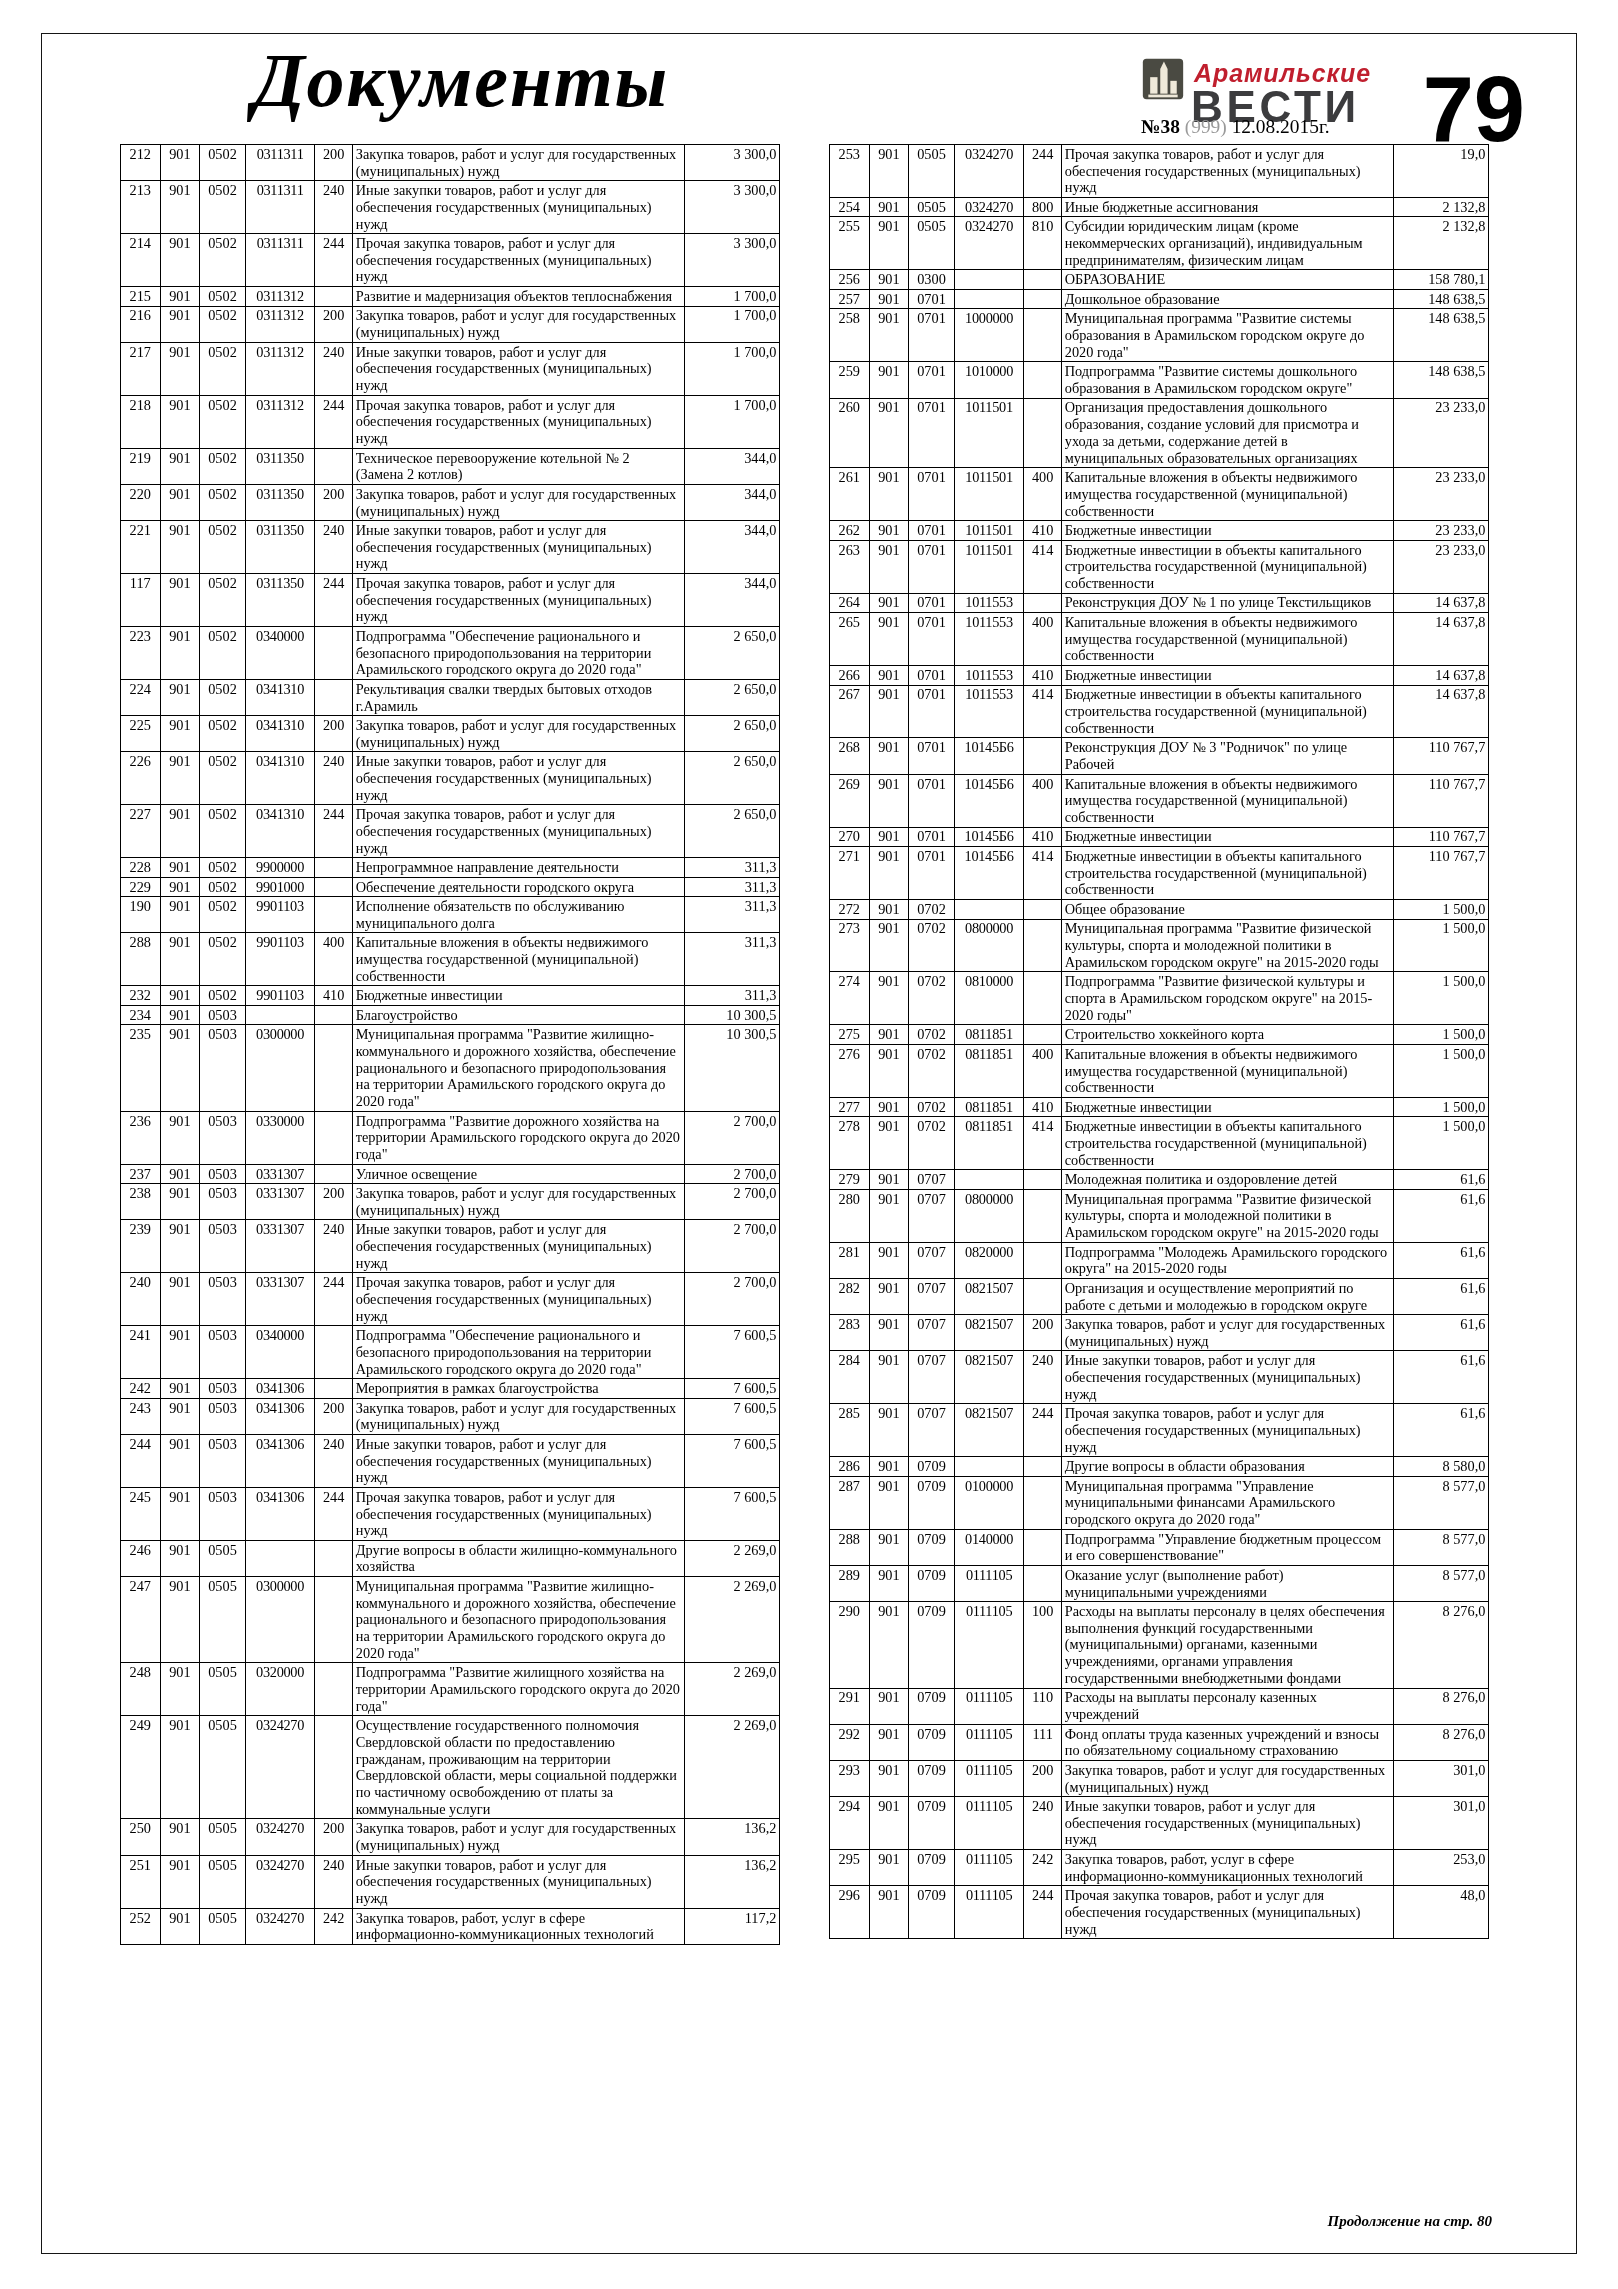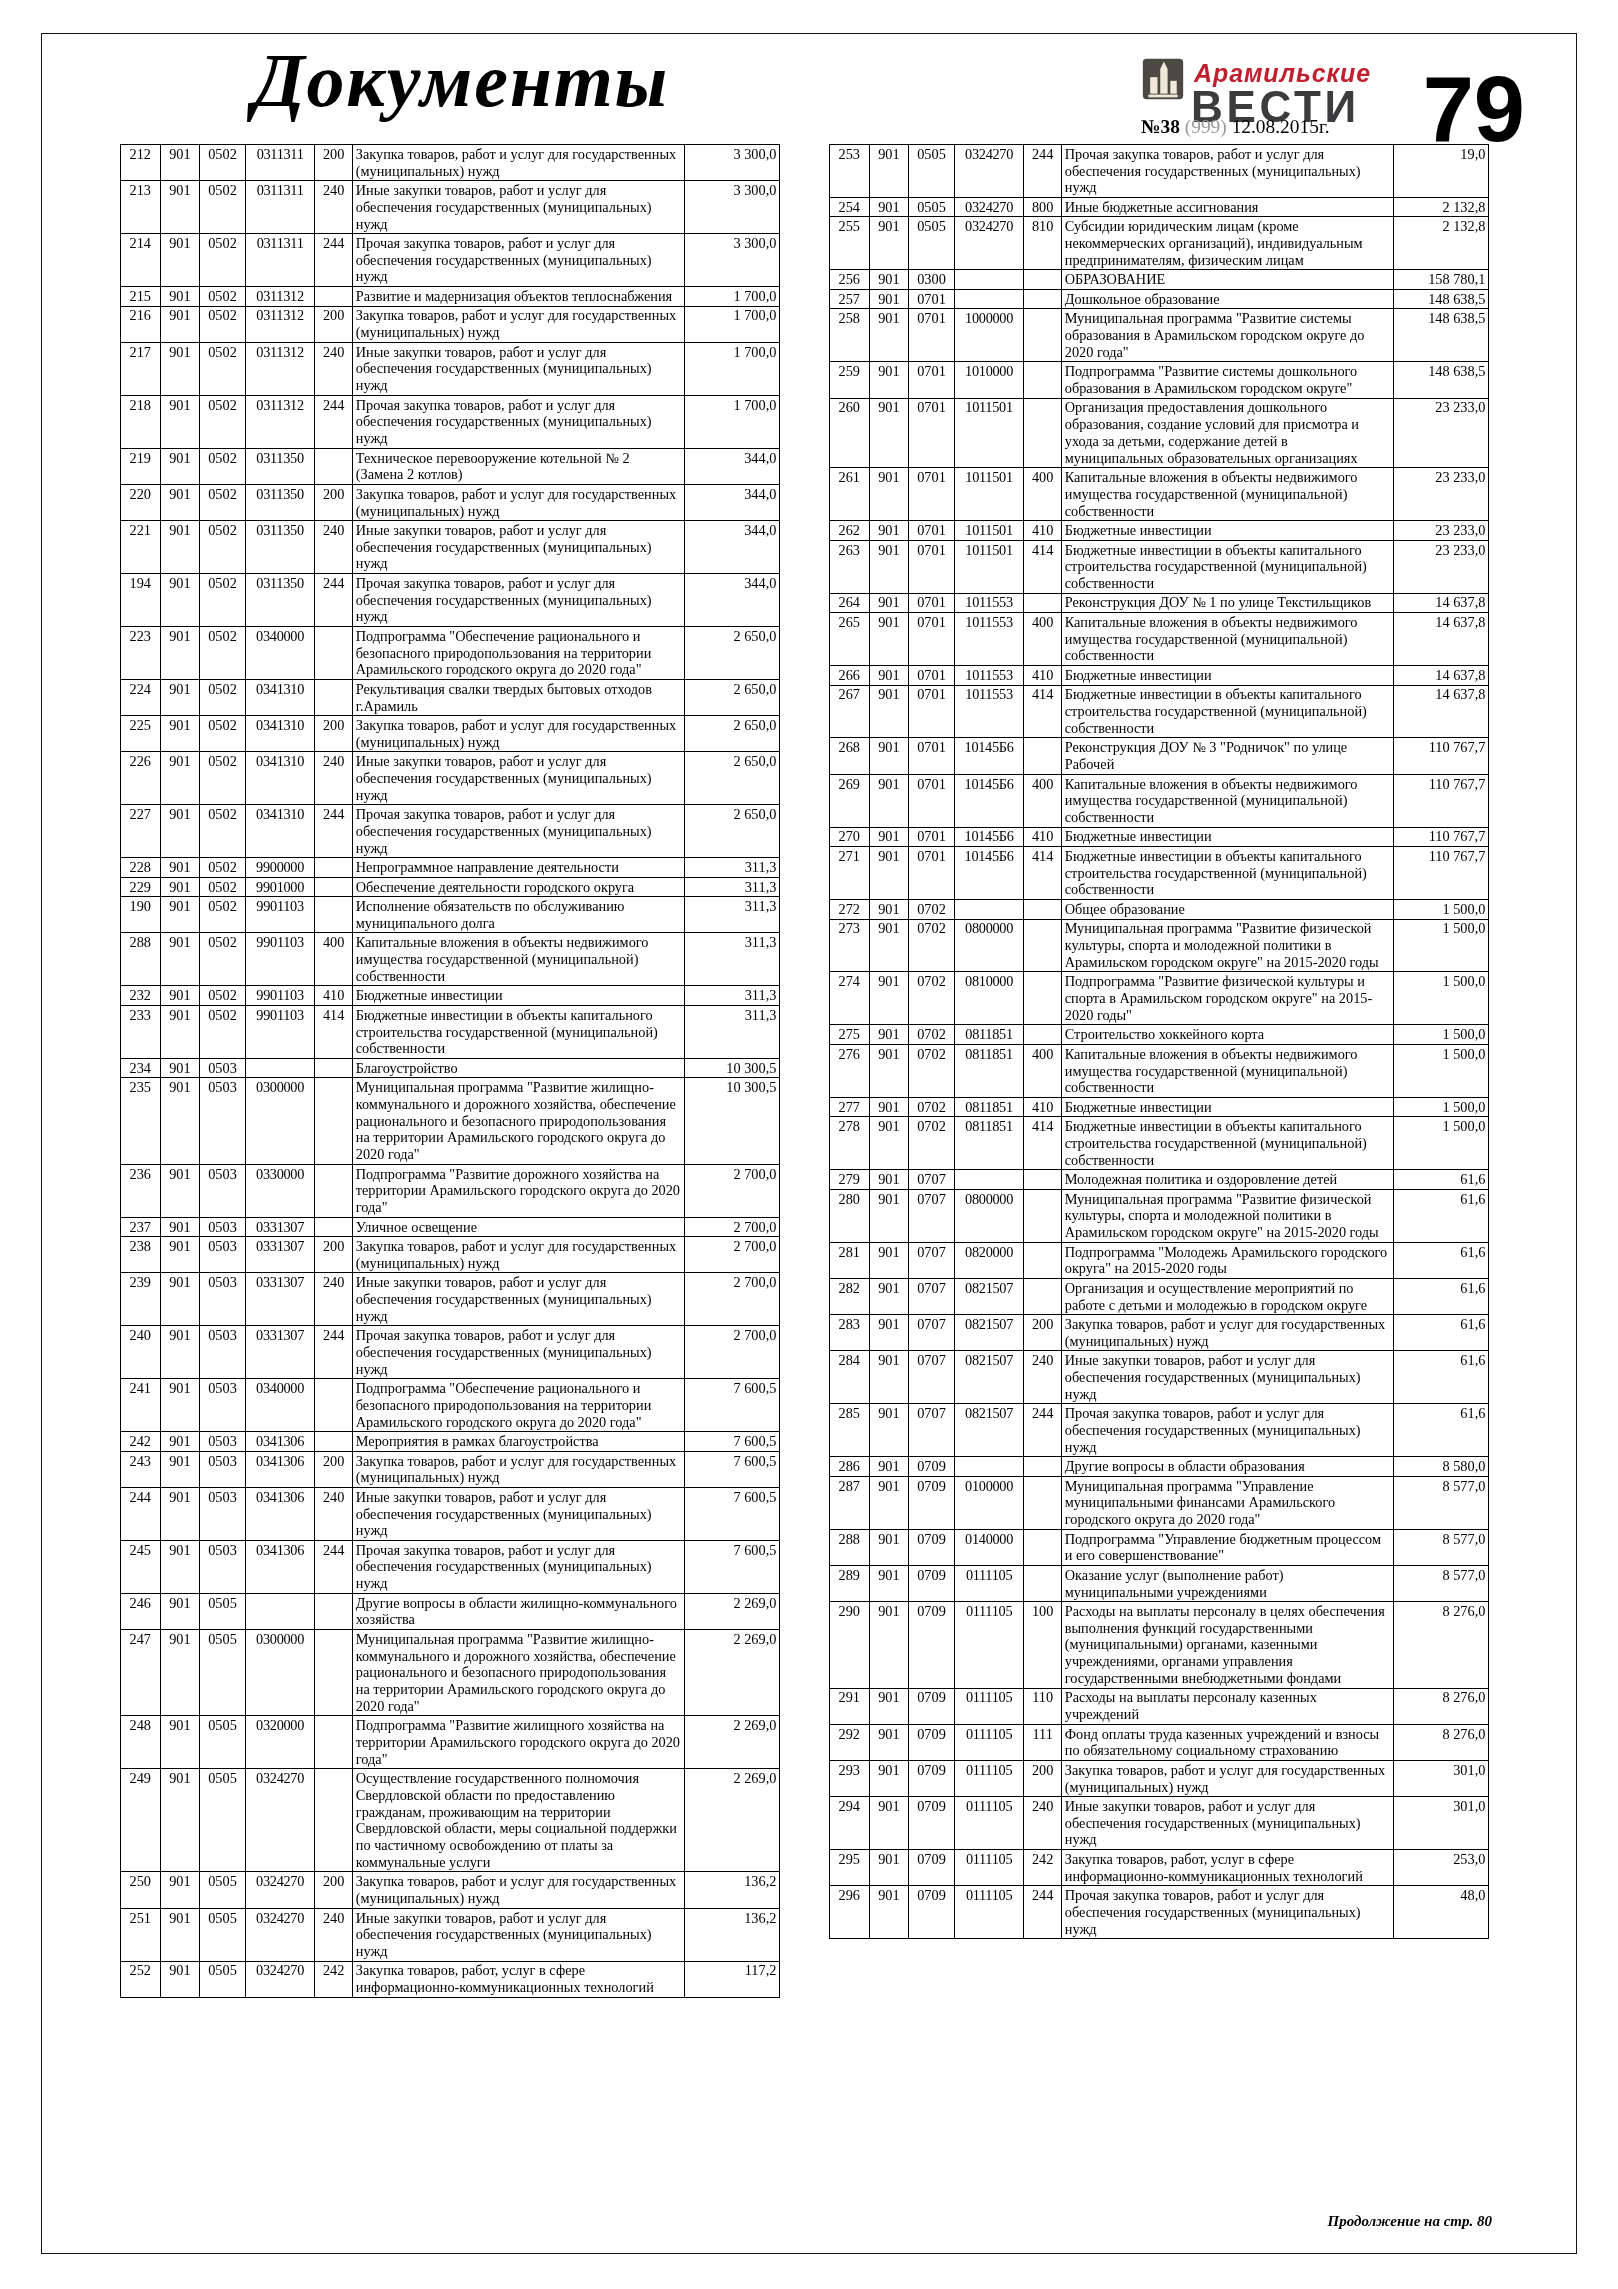--- a/index.html
+++ b/index.html
@@ -180,21 +180,21 @@
         <tr>
           <td class="c0">221</td>
           <td class="c1">901</td>
           <td class="c2">0502</td>
           <td class="c3">0311350</td>
           <td class="c4">240</td>
           <td class="c5">Иные закупки товаров, работ и услуг для обеспечения государственных (муниципальных) нужд</td>
           <td class="c6">344,0</td>
         </tr>
         <tr>
-          <td class="c0">194</td>
+          <td class="c0">117</td>
           <td class="c1">901</td>
           <td class="c2">0502</td>
           <td class="c3">0311350</td>
           <td class="c4">244</td>
           <td class="c5">Прочая закупка товаров, работ и услуг для обеспечения государственных (муниципальных) нужд</td>
           <td class="c6">344,0</td>
         </tr>
         <tr>
           <td class="c0">223</td>
           <td class="c1">901</td>
@@ -276,29 +276,20 @@
           <td class="c5">Капитальные вложения в объекты недвижимого имущества государственной (муниципальной) собственности</td>
           <td class="c6">311,3</td>
         </tr>
         <tr>
           <td class="c0">232</td>
           <td class="c1">901</td>
           <td class="c2">0502</td>
           <td class="c3">9901103</td>
           <td class="c4">410</td>
           <td class="c5">Бюджетные инвестиции</td>
-          <td class="c6">311,3</td>
-        </tr>
-        <tr>
-          <td class="c0">233</td>
-          <td class="c1">901</td>
-          <td class="c2">0502</td>
-          <td class="c3">9901103</td>
-          <td class="c4">414</td>
-          <td class="c5">Бюджетные инвестиции в объекты капитального строительства государственной (муниципальной) собственности</td>
           <td class="c6">311,3</td>
         </tr>
         <tr>
           <td class="c0">234</td>
           <td class="c1">901</td>
           <td class="c2">0503</td>
           <td class="c3"></td>
           <td class="c4"></td>
           <td class="c5">Благоустройство</td>
           <td class="c6">10 300,5</td>

